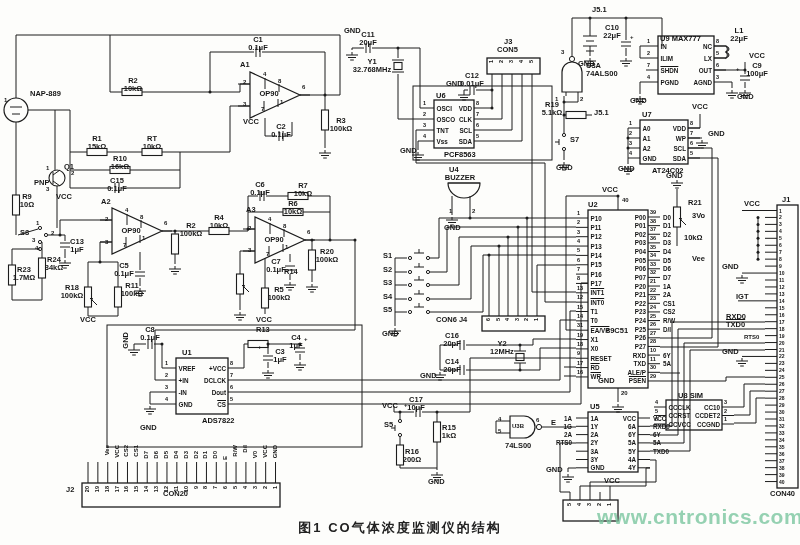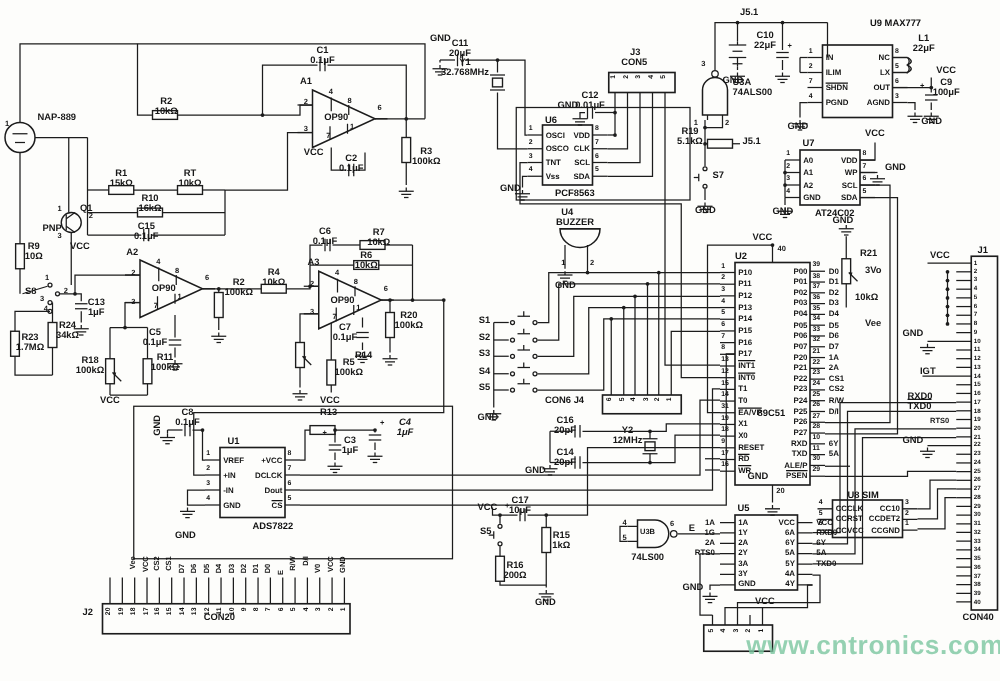--- a/index.html
+++ b/index.html
@@ -870,21 +870,21 @@
       <div class="pinnum" style="left: 655px; top: 407.5px;">5</div>
       <div class="pinname" style="left: 668.5px; top: 412px;">CCRST</div>
       <div class="pinnum" style="left: 655px; top: 416px;">6</div>
       <div class="pinname" style="left: 668.5px; top: 420.5px;">CCVCC</div>
       <div class="pinnum" style="left: 724px; top: 399px;">3</div>
       <div class="pinname" style="left: 695px; top: 403.5px; width: 25px; text-align: right;">CC10</div>
       <div class="pinnum" style="left: 724px; top: 407.5px;">2</div>
       <div class="pinname" style="left: 695px; top: 412px; width: 25px; text-align: right;">CCDET2</div>
       <div class="pinnum" style="left: 724px; top: 416px;">1</div>
       <div class="pinname" style="left: 695px; top: 420.5px; width: 25px; text-align: right;">CCGND</div>
-      <div class="icref" style="left: 660px; top: 14px; padding-left: 36px;">U9  MAX777</div>
+      <div class="icref" style="left: 660px; top: 34px;">U9  MAX777</div>
       <div class="pinnum" style="left: 647px; top: 38px;">1</div>
       <div class="pinname" style="left: 660.5px; top: 42.5px;">IN</div>
       <div class="pinnum" style="left: 647px; top: 50px;">2</div>
       <div class="pinname" style="left: 660.5px; top: 54.5px;">ILIM</div>
       <div class="pinnum" style="left: 647px; top: 62px;">7</div>
       <div class="pinname ov" style="left: 660.5px; top: 66.5px;">SHDN</div>
       <div class="pinnum" style="left: 647px; top: 74px;">4</div>
       <div class="pinname" style="left: 660.5px; top: 78.5px;">PGND</div>
       <div class="pinnum" style="left: 716px; top: 38px;">8</div>
       <div class="pinname" style="left: 687px; top: 42.5px; width: 25px; text-align: right;">NC</div>
@@ -1067,37 +1067,37 @@
       <div class="lbl t" style="left: 248px; top: 247px;">3</div>
       <div class="lbl t" style="left: 268px; top: 216px;">4</div>
       <div class="lbl t" style="left: 283px; top: 223px;">8</div>
       <div class="lbl t" style="left: 307px; top: 229px;">6</div>
       <div class="lbl t" style="left: 266px; top: 251px;">7</div>
       <div class="lbl t" style="left: 285px; top: 244px;">1</div>
       <div class="lbl c" style="left: 276px; top: 258px;">C7
 0.1μF</div>
       <div class="lbl c" style="left: 327px; top: 248px;">R20
 100kΩ</div>
-      <div class="lbl" style="left: 248px; top: 280px; padding-left: 36px;">R14</div>
+      <div class="lbl" style="left: 248px; top: 268px; padding-left: 36px;">R14</div>
       <div class="lbl c" style="left: 279px; top: 286px;">R5
 100kΩ</div>
       <div class="lbl" style="left: 256px; top: 316px;">VCC</div>
       <div class="lbl v" style="left: 122px; top: 332px;">GND</div>
       <div class="lbl c" style="left: 150px; top: 326px;">C8
 0.1μF</div>
       <div class="lbl" style="left: 256px; top: 326px;">R13</div>
       <div class="lbl c" style="left: 280px; top: 348px;">C3
 1μF</div>
-      <div class="lbl c" style="left: 324px; top: 334px; font-style: italic;">C4
+      <div class="lbl c" style="left: 296px; top: 334px;">C4
 1μF</div>
       <div class="lbl" style="left: 140px; top: 424px;">GND</div>
       <div class="lbl" style="left: 344px; top: 27px;">GND</div>
       <div class="lbl c" style="left: 368px; top: 31px;">C11
 20μF</div>
-      <div class="lbl c" style="left: 372px; top: 46px;">Y1
+      <div class="lbl c" style="left: 372px; top: 58px;">Y1
 32.768MHz</div>
       <div class="lbl" style="left: 504px; top: 38px;">J3</div>
       <div class="lbl" style="left: 497px; top: 46px;">CON5</div>
       <div class="lbl c" style="left: 472px; top: 72px;">C12
 0.01μF</div>
       <div class="lbl" style="left: 446px; top: 80px;">GND</div>
       <div class="lbl" style="left: 400px; top: 147px;">GND</div>
       <div class="lbl" style="left: 449px; top: 166px;">U4</div>
       <div class="lbl c" style="left: 460px; top: 174px;">BUZZER</div>
       <div class="lbl t" style="left: 449px; top: 208px;">1</div>
@@ -1177,14 +1177,15 @@
       <div class="lbl" style="left: 782px; top: 196px;">J1</div>
       <div class="lbl" style="left: 770px; top: 490px;">CON40</div>
       <div class="lbl" style="left: 66px; top: 486px;">J2</div>
       <div class="lbl" style="left: 163px; top: 490px;">CON20</div>
       <div class="lbl t" style="left: 258px; top: 344px;">+</div>
       <div class="lbl t" style="left: 304px; top: 336px;">+</div>
       <div class="lbl t" style="left: 736px; top: 66px;">+</div>
       <div class="lbl t" style="left: 630px; top: 34px;">+</div>
       <div class="lbl t" style="left: 404px; top: 402px;">+</div>
     </div>
+  <div id="caption">图1  CO气体浓度监测仪的结构</div>
   <div id="watermark" style="color: rgb(124, 199, 160);">www.cntronics.com</div>
 </div>
 
 </body></html>

